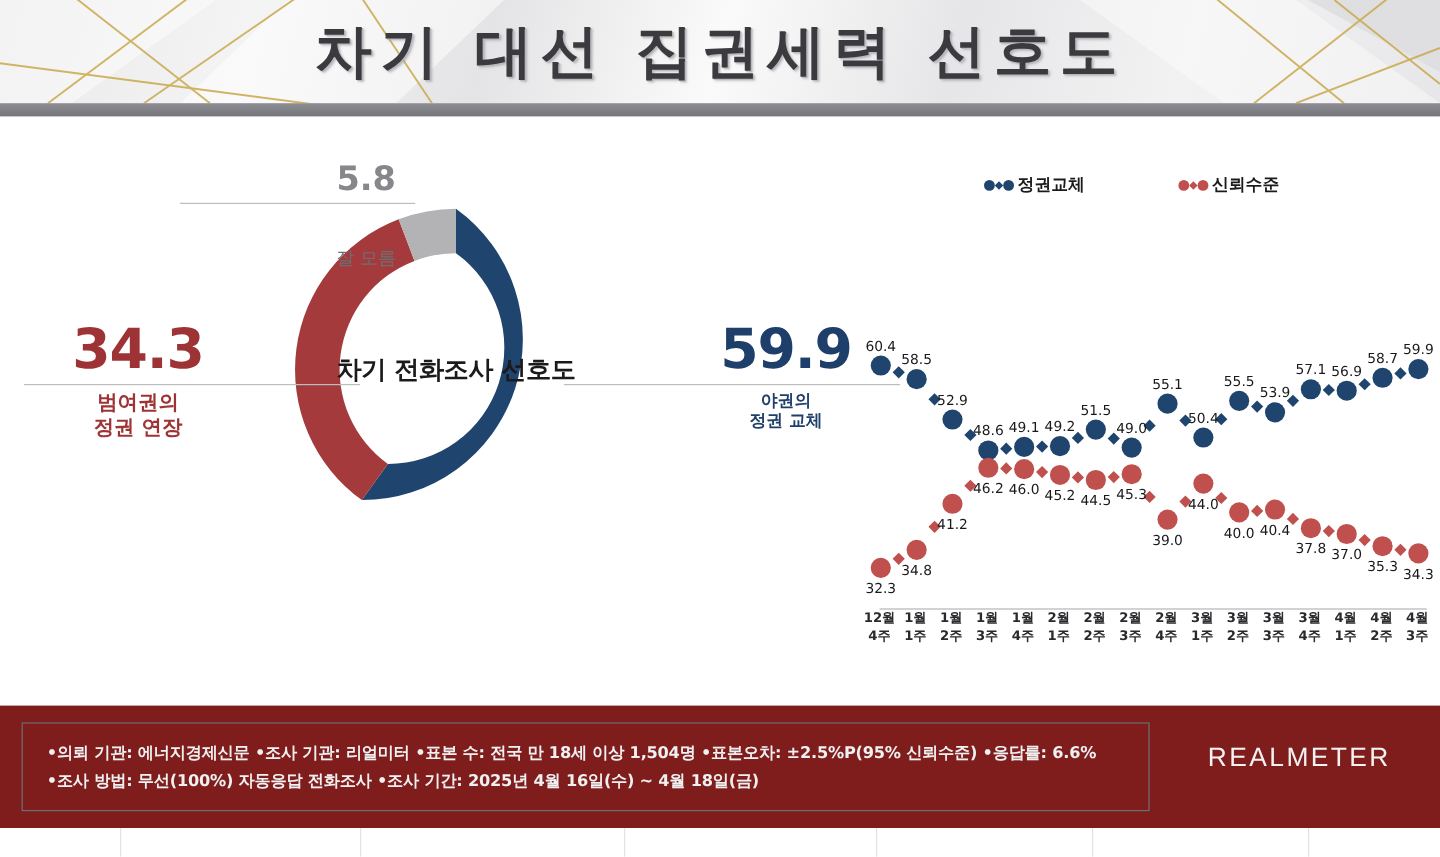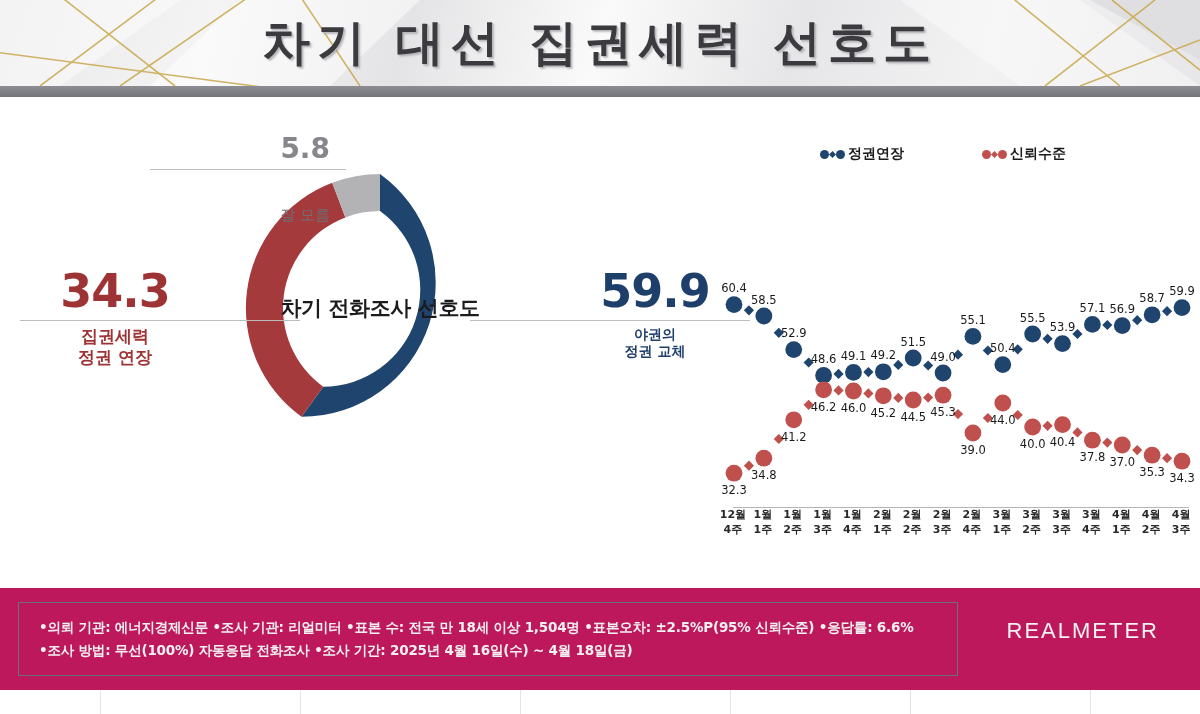--- a/index.html
+++ b/index.html
@@ -81,21 +81,21 @@
   }
   .axis-tick {
     flex: 1 1 0; text-align: center; font-size: 11px; color: #2a2a2c; line-height: 1.35;
     font-family: "DejaVu Sans","Liberation Sans",sans-serif; font-weight: bold;
   }
   .axis-line { position: absolute; left: 733px; top: 507px; width: 456px; height: 1px; background: #b5b5b8; }
 
   
   .footer {
     position: absolute; left: 0; top: 588px; width: 1200px; height: 102px;
-    background: #be185d;
+    background: #7f1d1d;
   }
   .footer-inner {
     position: absolute; left: 18px; top: 14px; width: 940px; height: 74px;
     border: 1px solid #6b6e73;
     display: flex; flex-direction: column; justify-content: center; gap: 5px;
     padding: 0 20px;
   }
   .footer-line {
     font-size: 13.5px; color: #f0f0f0; letter-spacing: -0.2px; white-space: nowrap;
     font-family: "DejaVu Sans","Liberation Sans",sans-serif; font-weight: bold;
@@ -152,42 +152,42 @@
   <div class="lbl lbl-dontknow">
     <div class="num">5.8</div>
     <div class="rule"></div>
     <div class="sub">잘 모름</div>
   </div>
 
   <div class="lbl lbl-red">
     <div class="num">34.3</div>
     <div class="rule"></div>
     <div class="sub">
-      <div>집권세력</div>
+      <div>범여권의</div>
       <div>정권 연장</div>
     </div>
   </div>
 
   <div class="lbl lbl-blue">
     <div class="num">59.9</div>
     <div class="rule"></div>
     <div class="sub">
       <div>야권의</div>
       <div>정권 교체</div>
     </div>
   </div>
 
   <div class="legend">
     <div class="legend-item">
       <span class="legend-marks">
         <span class="lg-dot" style="background:#1f456e"></span>
         <span class="lg-sq" style="background:#1f456e"></span>
         <span class="lg-dot" style="background:#1f456e"></span>
       </span>
-      <span>정권연장</span>
+      <span>정권교체</span>
     </div>
     <div class="legend-item">
       <span class="legend-marks">
         <span class="lg-dot" style="background:#c0504d"></span>
         <span class="lg-sq" style="background:#c0504d"></span>
         <span class="lg-dot" style="background:#c0504d"></span>
       </span>
       <span>신뢰수준</span>
     </div>
   </div>

